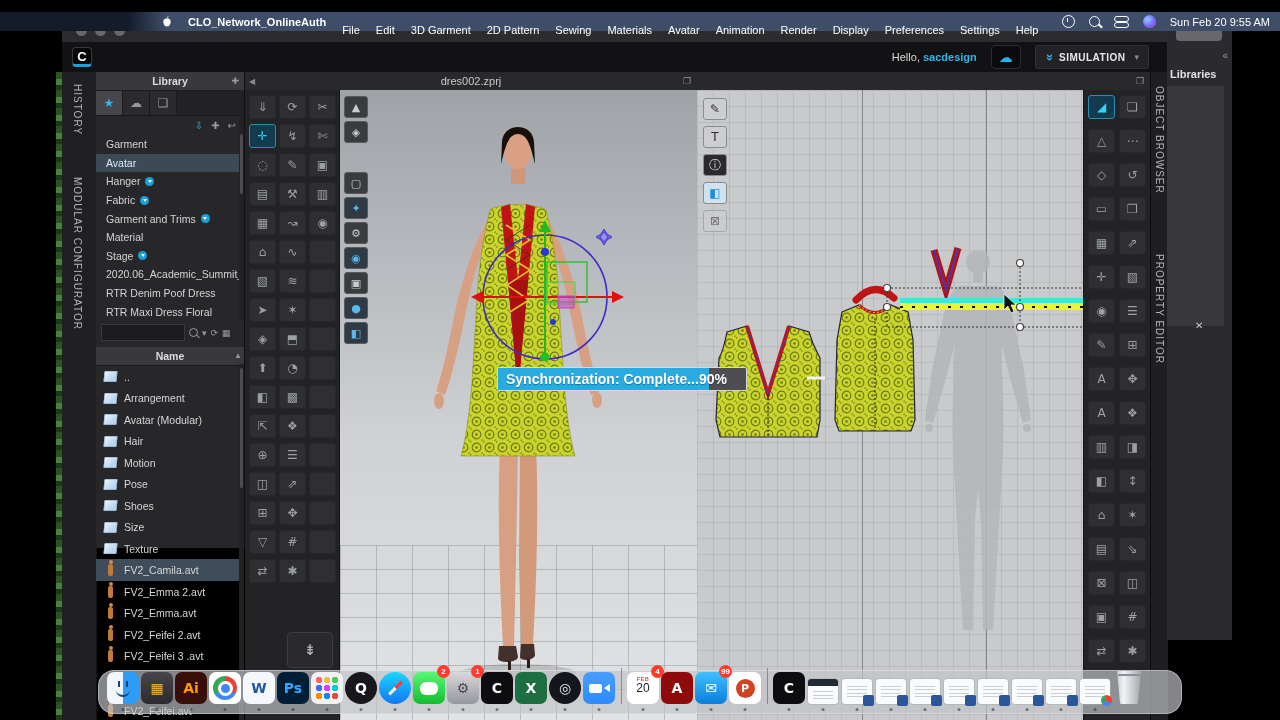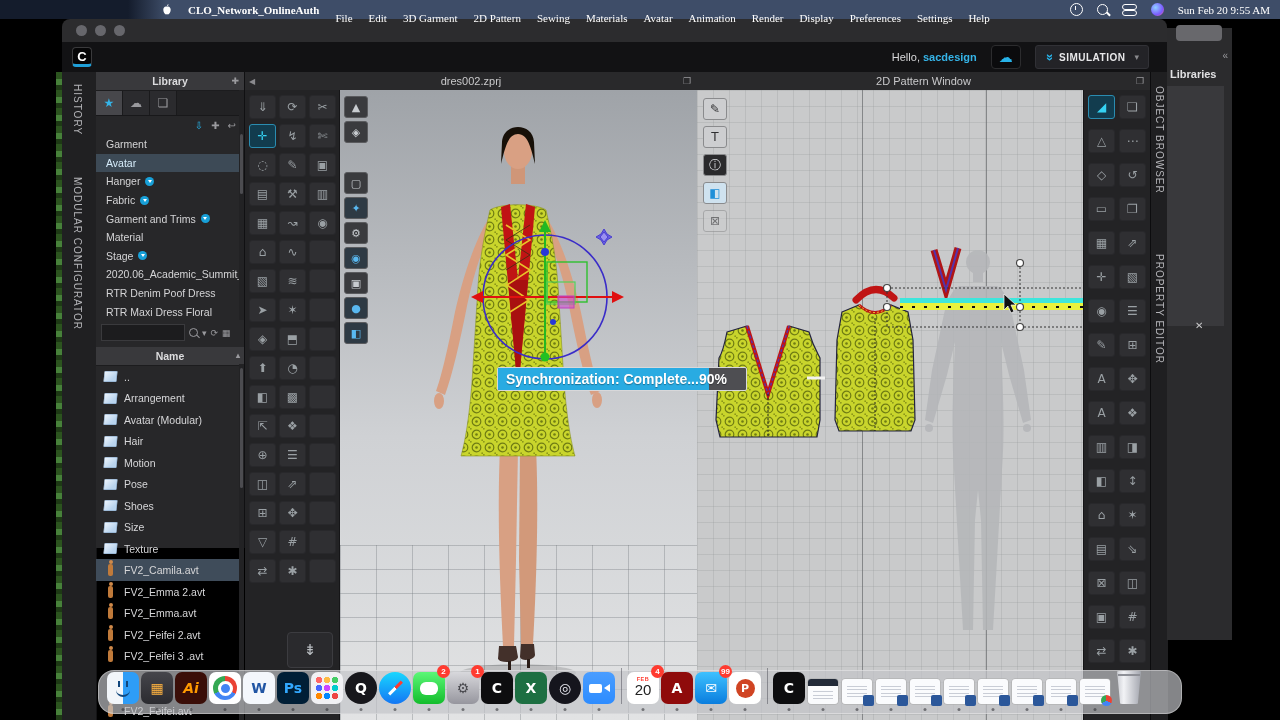--- a/index.html
+++ b/index.html
@@ -1,23 +1,23 @@
 <!DOCTYPE html>
 <html><head>
 <meta charset="utf-8">
 <style>
   html,body{width:1280px;height:720px;margin:0;overflow:hidden;background:#000;
     font-family:"Liberation Sans",sans-serif;-webkit-font-smoothing:antialiased;}
   #screen{position:relative;width:1280px;height:720px;background:#000;}
   .abs{position:absolute;}
 
   
-  #menubar{left:0;top:0;width:1280px;height:19px;display:flex;align-items:center;
+  #menubar{left:0;top:12px;width:1280px;height:19px;display:flex;align-items:center;
     background:linear-gradient(90deg,#141c2c 0,#141c2c 10%,#3e4d68 13%,#3e4d68 100%);
-    color:#fff;font-size:11px;z-index:70;padding-left:160px;box-sizing:border-box;font-family:Liberation Serif, serif;}
+    color:#fff;font-size:11px;z-index:70;padding-left:160px;box-sizing:border-box;}
   #menubar .apple{width:14px;height:15px;margin-right:14px;display:flex;align-items:center;}
   #menubar .appname{font-weight:bold;margin-right:16px;white-space:nowrap;}
   #menubar .menus{display:flex;gap:16px;white-space:nowrap;}
   .menu-item{cursor:default;margin-top:16px;}
   #menubar .rightside{margin-left:auto;display:flex;align-items:center;padding-right:10px;}
   .mi{position:relative;margin-left:14px;display:inline-block;}
   .mi-clock{width:11px;height:11px;border:1.2px solid #fff;border-radius:50%;}
   .mi-clock::after{content:"";position:absolute;left:4.5px;top:2px;width:1.2px;height:4px;background:#fff;}
   .mi-search{width:9px;height:9px;border:1.5px solid #fff;border-radius:50%;}
   .mi-search::after{content:"";position:absolute;width:5px;height:1.6px;background:#fff;
@@ -218,21 +218,21 @@
     background:linear-gradient(#ff3b30 0 50%,#fff 50%);}
   .ic-msg .dock-ic{background:linear-gradient(#5bf777,#13bd2c);}
   .ic-msg .dock-ic::after{content:"";width:18px;height:13px;background:#fff;border-radius:6px;}
   .ic-zoom .dock-ic{background:linear-gradient(#4a9dff,#2d8cff);}
   .ic-zoom .dock-ic::after{content:"";position:absolute;left:6px;width:13px;height:9px;
     background:#fff;border-radius:2px;}
   .ic-zoom .dock-ic::before{content:"";position:absolute;right:5px;width:6px;height:8px;
     background:#fff;clip-path:polygon(0 50%,100% 0,100% 100%);}
   .ic-calendar .dock-ic{background:#fff;justify-content:flex-start;}
   .cal-top{font-size:5.5px;color:#ff3b30;font-weight:bold;margin-top:4px;letter-spacing:.5px;}
-  .cal-day{font-size:15px;color:#222;line-height:1.1;}
+  .cal-day{font-size:12px;color:#222;line-height:1.1;}
   .ic-ppt .dock-ic{background:#fff;}
   .ic-ppt .g{background:#d04423;color:#fff;width:19px;height:19px;border-radius:50%;
     display:flex;align-items:center;justify-content:center;font-size:11px;}
   .ic-thumb-doc .dock-ic,.ic-thumb-web .dock-ic,.ic-thumb-chrome .dock-ic{width:30px;height:25px;
     background:#fafbfd;border-radius:3px;box-shadow:0 0 0 .5px #aaa;}
   .ic-thumb-doc .dock-ic::before,.ic-thumb-chrome .dock-ic::before{content:"";position:absolute;
     inset:4px 5px;background:repeating-linear-gradient(transparent 0 2.5px,#c9cdd6 2.5px 3.5px);}
   .ic-thumb-web .dock-ic::before{content:"";position:absolute;inset:0 0 auto 0;height:7px;
     background:#222a38;border-radius:3px 3px 0 0;}
   .ic-thumb-web .dock-ic::after{content:"";position:absolute;inset:10px 5px 4px;
@@ -579,21 +579,20 @@
           <div class="tile blue">◉</div>
           <div class="tile">▣</div>
           <div class="tile blue">●</div>
           <div class="tile blue">◧</div>
         </div>
     </div>
   </div>
 
   <div id="p2d" class="abs">
     <div class="sub-title">
-      <span class="t">2D Pattern Window</span>
       <span class="pop">❐</span>
     </div>
     <div id="canvas2d">
       <div class="vline" style="left:165px;"></div>
       <div class="vline" style="left:289px;"></div>
 
       <svg class="pattern-svg" width="453" height="630" viewBox="0 0 453 630">
 
         <g fill="#b4b6b9" opacity="0.85">
           <circle cx="281" cy="172" r="12"></circle>
@@ -728,21 +727,21 @@
 
     </div>
       <div class="dock-item">
       <div class="dock-ic" style="background: linear-gradient(rgb(69, 69, 75), rgb(43, 43, 48)); color: rgb(255, 179, 64);">
         <span class="g">▦</span>
 
       </div>
 
     </div>
       <div class="dock-item">
-      <div class="dock-ic" style="background: rgb(58, 14, 8); color: rgb(255, 154, 0); font-style: italic;">
+      <div class="dock-ic" style="background: rgb(58, 14, 8); color: rgb(255, 154, 0);">
         <span class="g">Ai</span>
 
       </div>
 
     </div>
       <div class="dock-item ic-chrome">
       <div class="dock-ic">
         
         
         

